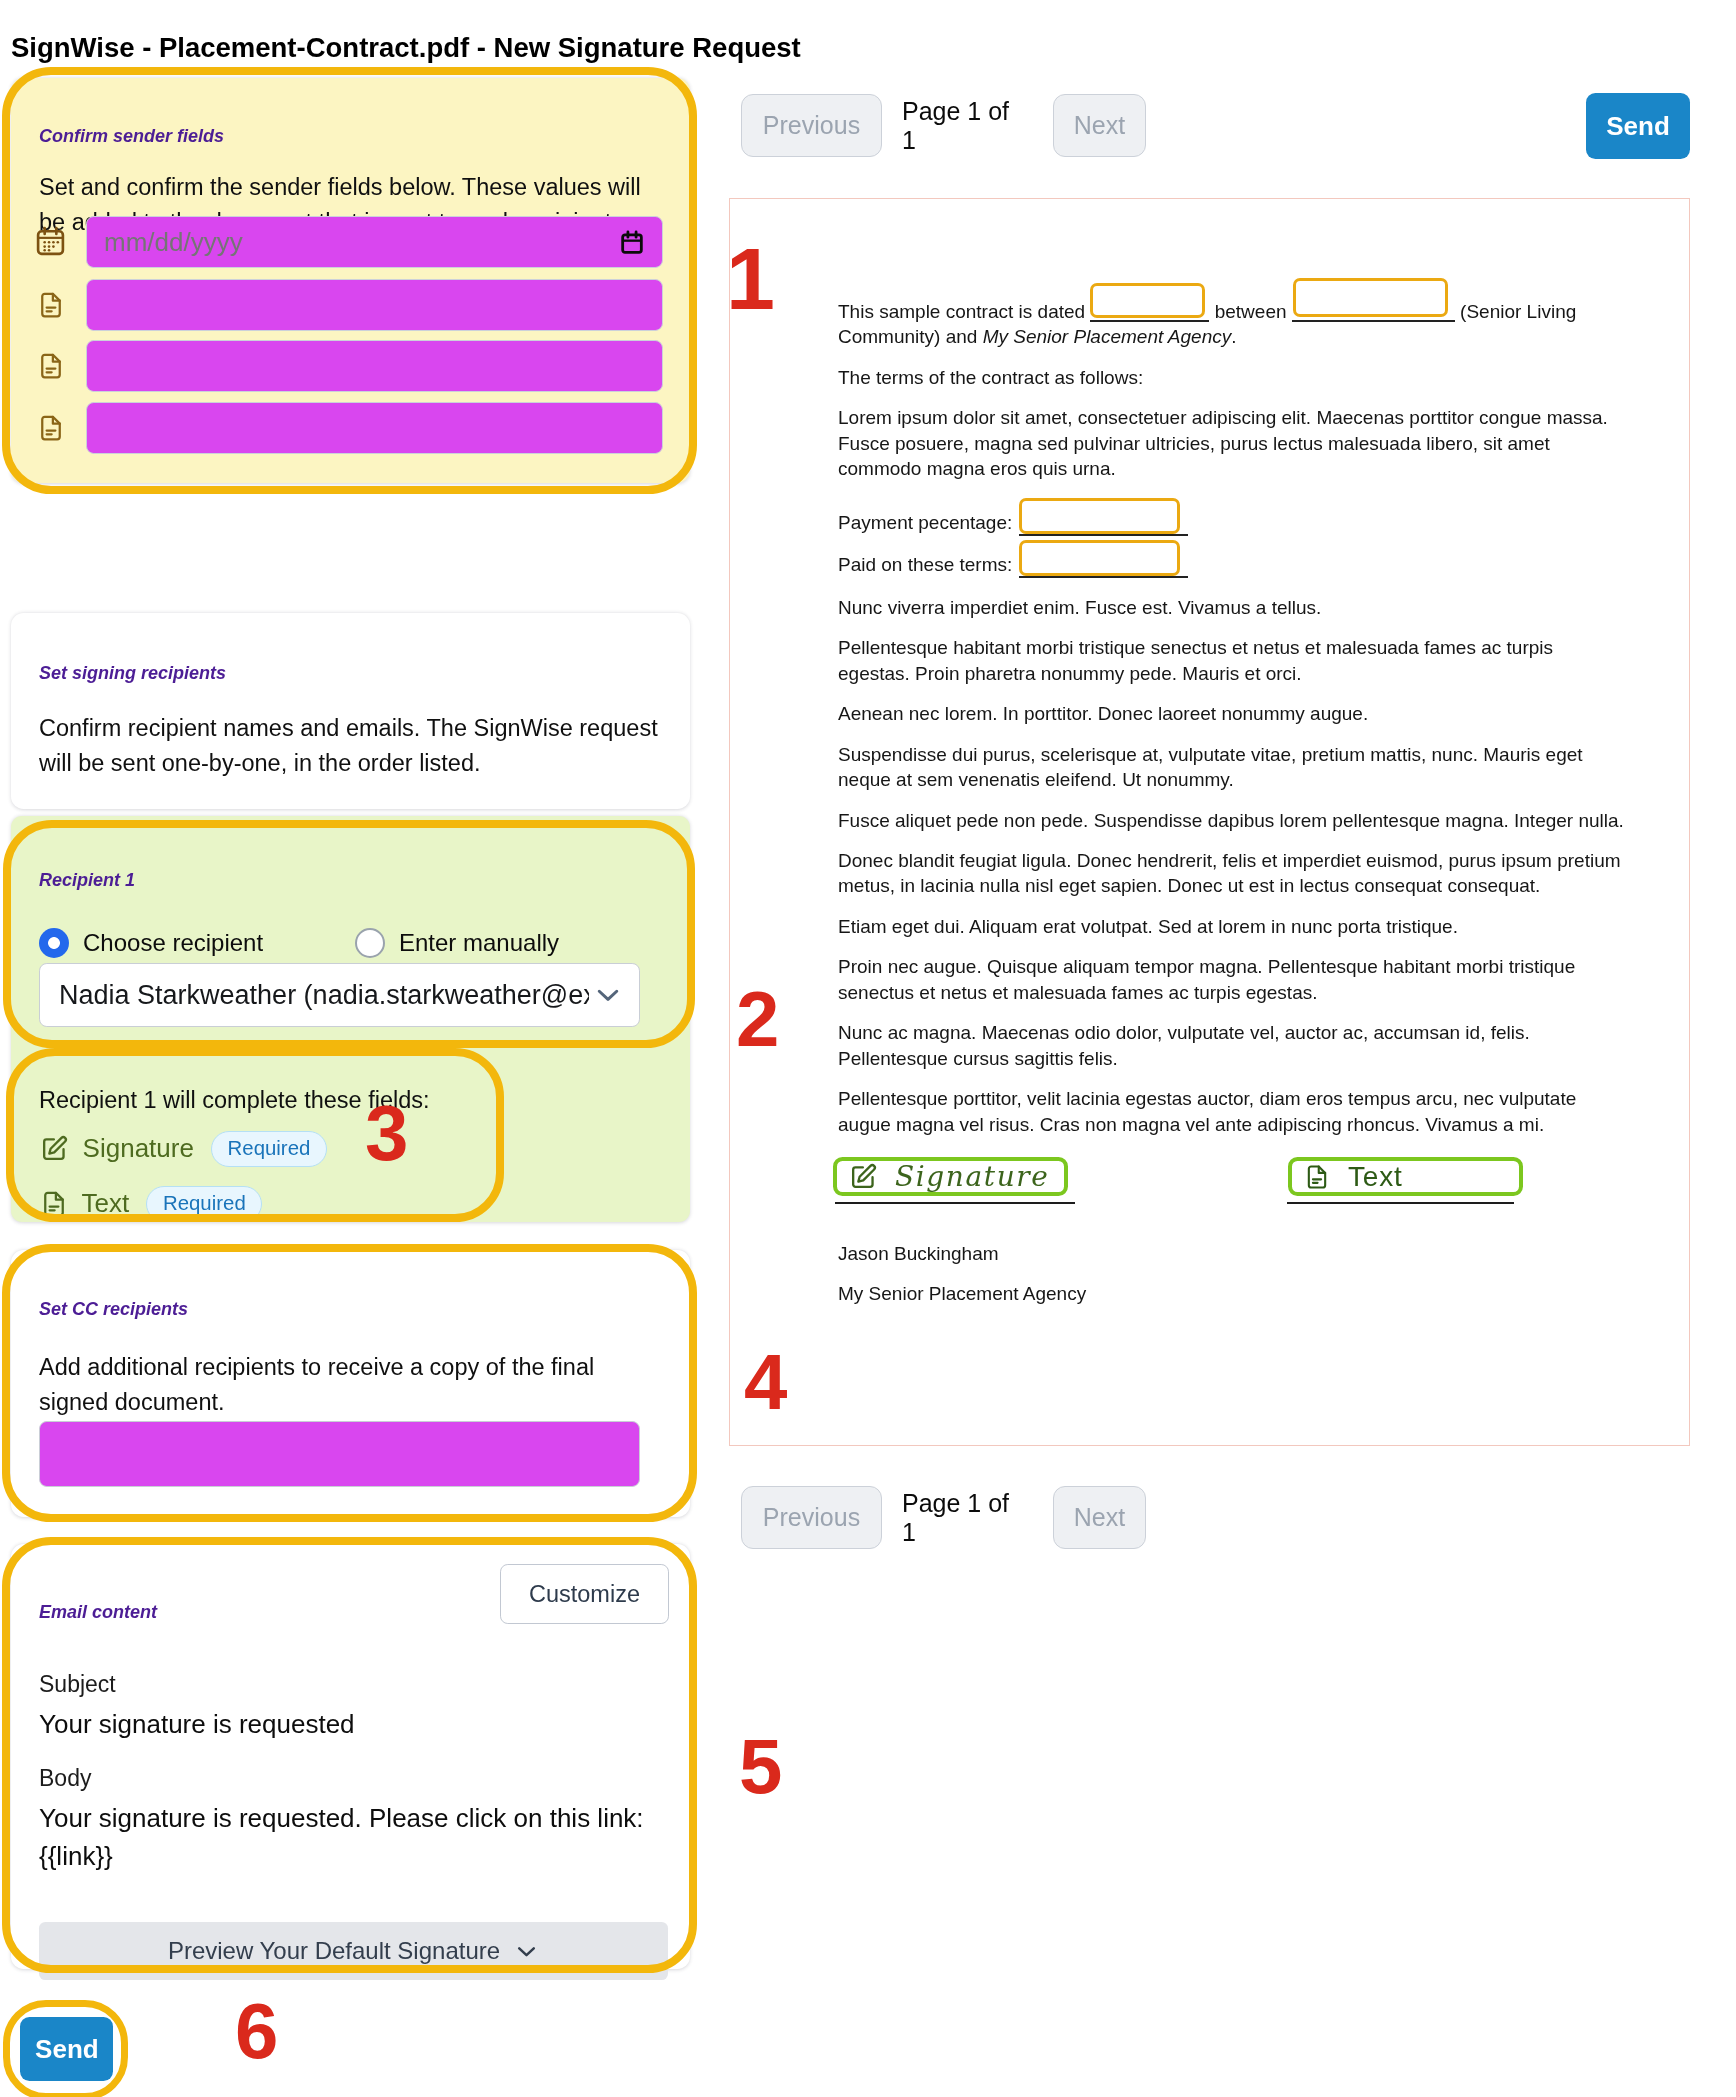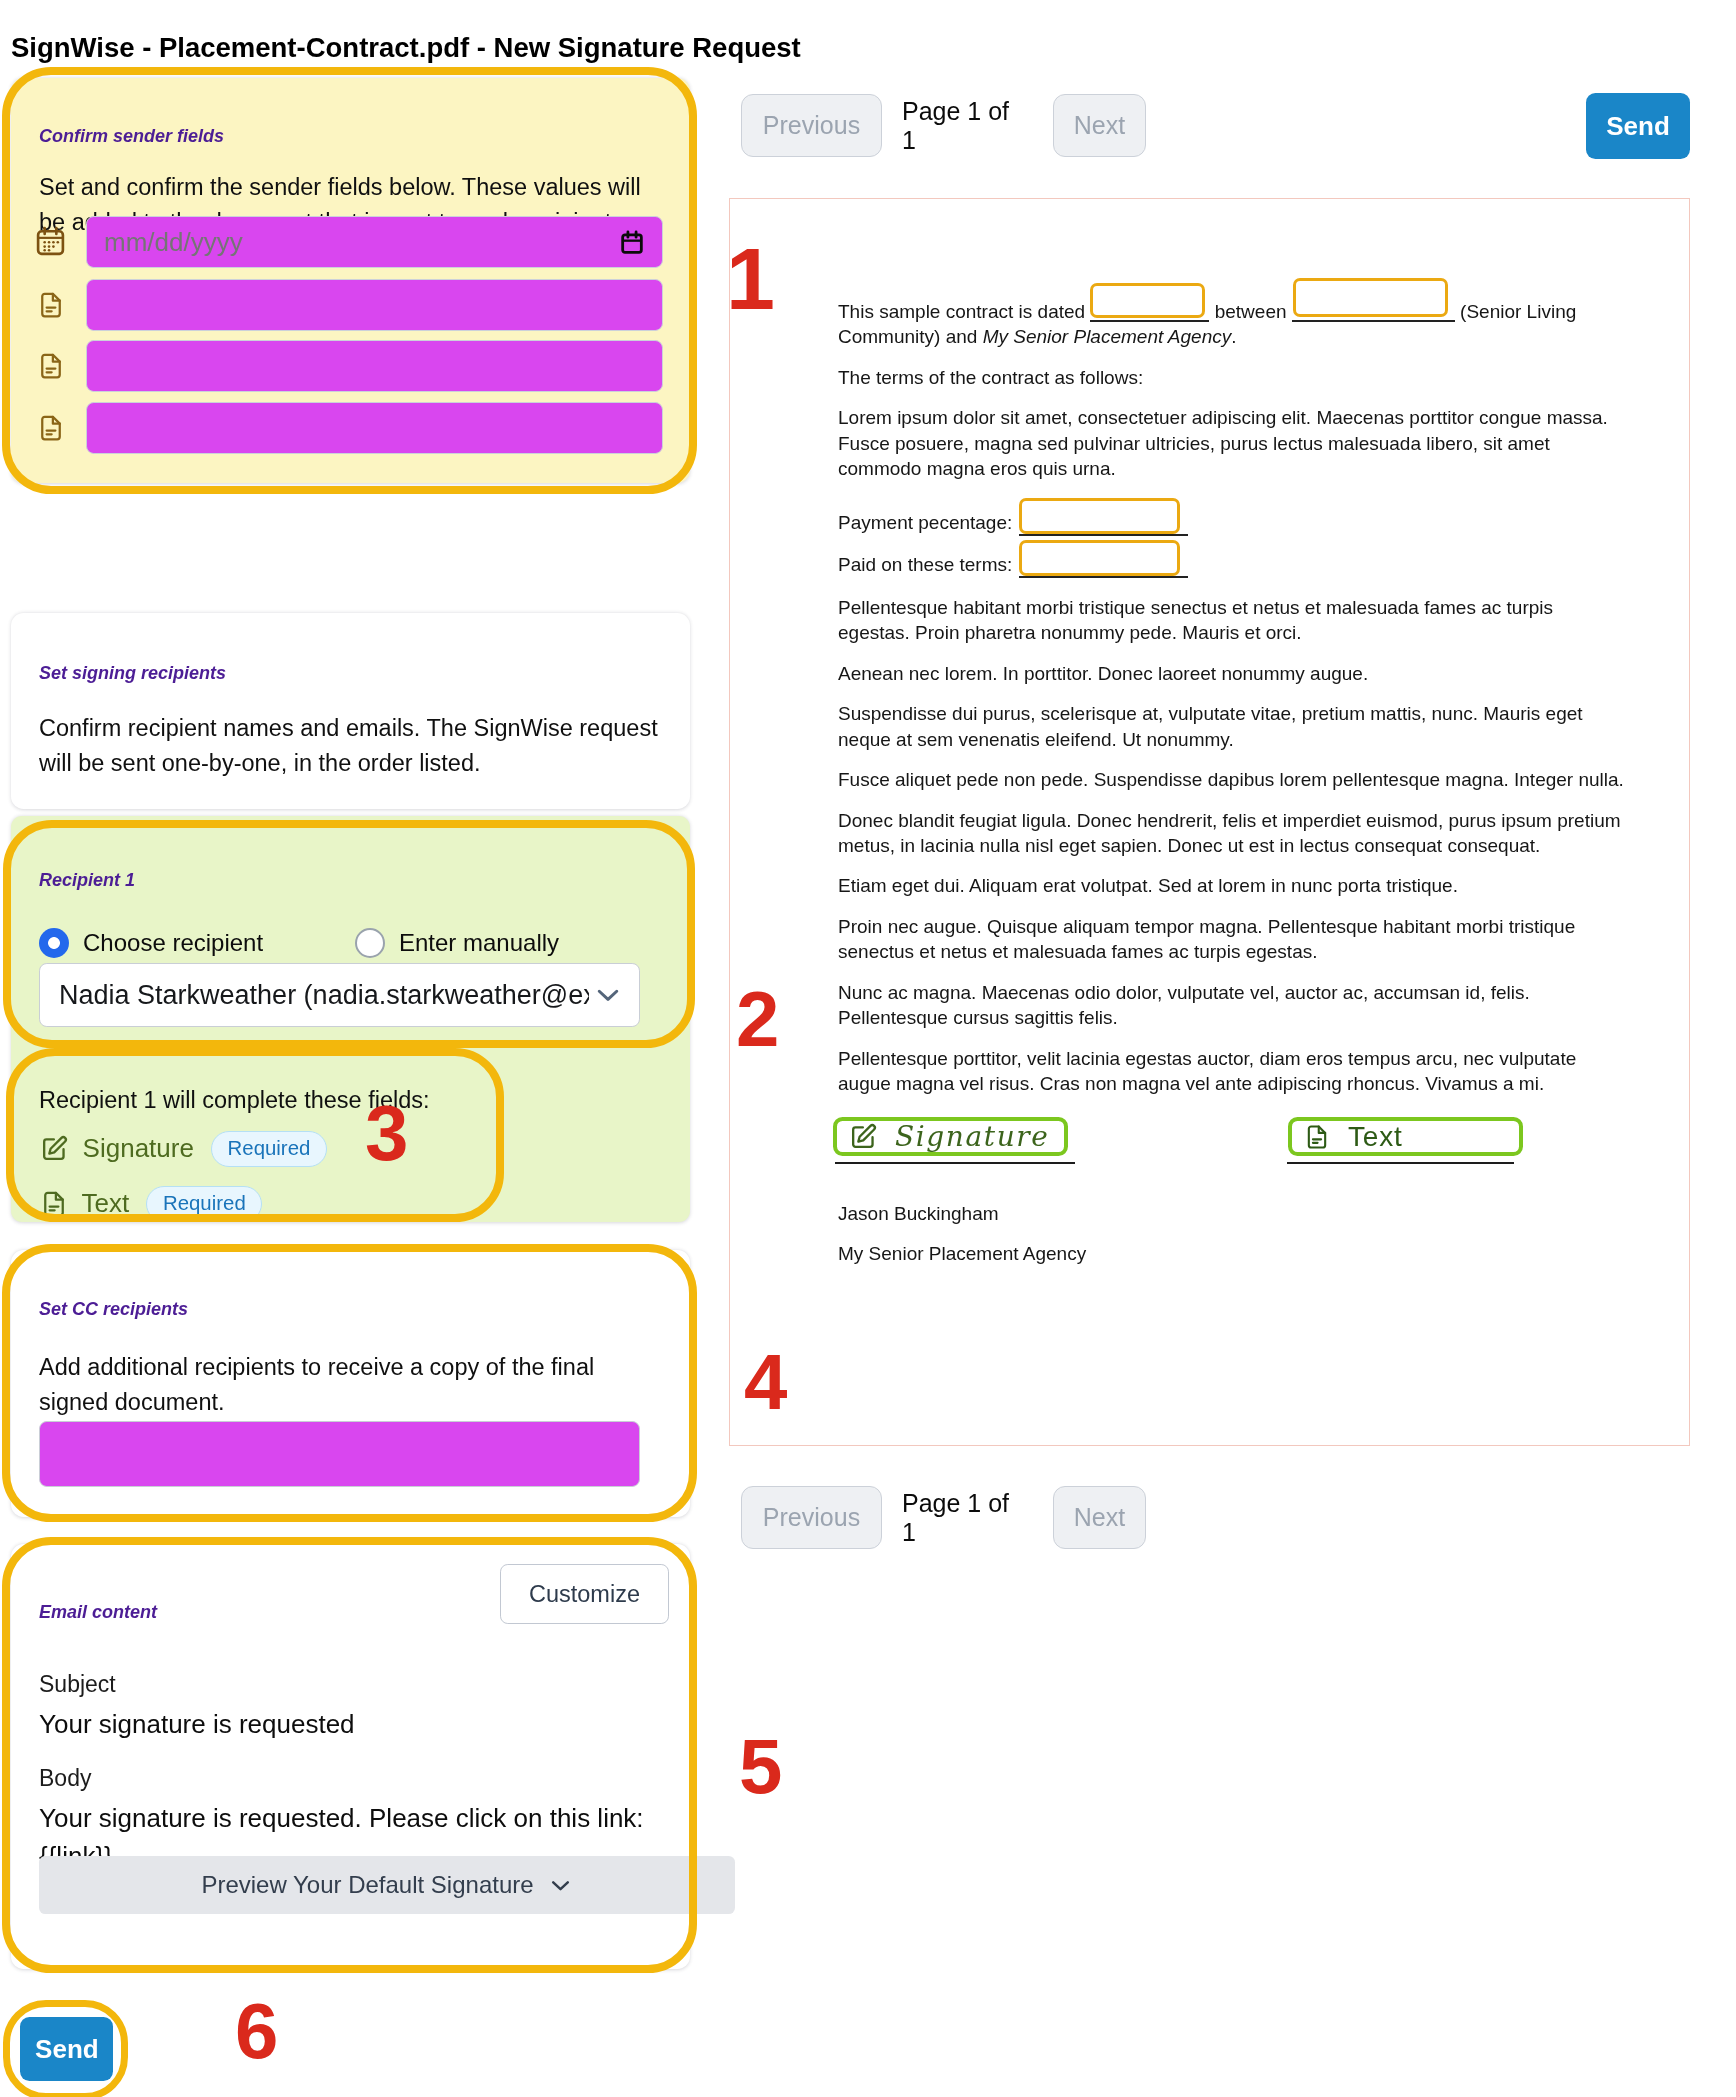--- a/index.html
+++ b/index.html
@@ -191,21 +191,21 @@
 <div class="abs" style="left:39px;top:1578px;">
   <h2>Email content</h2>
 </div>
 <button class="minibtn" style="left:500px;top:1564px;width:169px;height:60px;">Customize</button>
 
 <div class="abs sublabel" style="left:39px;top:1647px;">Subject</div>
 <div class="abs subvalue" style="left:39px;top:1682px;">Your signature is requested</div>
 <div class="abs sublabel" style="left:39px;top:1741px;">Body</div>
 <div class="abs subvalue" style="left:39px;top:1776px;width:612px;">Your signature is requested. Please click on this link: {{link}}</div>
 
-<button class="greybtn" style="left:39px;top:1856px;width:696px;height:58px;">
+<button class="greybtn" style="left:39px;top:1922px;width:629px;height:58px;">
   <span>Preview Your Default Signature</span>
   <svg style="width:25px;height:25px;color:#333e4d;" viewBox="0 0 32 32" width="25" height="25">
       <use href="#i-chev"></use>
     </svg>
 </button>
 <div class="ring" style="left:1.6px;top:1537px;width:679px;height:420px;"></div>
 
 <button class="btn-send" style="left:20.4px;top:2017px;width:93px;height:64px;">Send</button>
 <div class="ring" style="left:3.1px;top:2000px;width:111px;height:86px;border-width:7.8px;border-radius:43px;"></div>
 
@@ -237,20 +237,21 @@
           <span class="obox" style="left:0;bottom:0;width:161px;height:36px;"></span>
         </span>
     </div>
     <div class="payrow" style="margin-bottom:17px;">
       <span class="lbl">Paid on these terms:</span>
       <span class="blank" style="width:169px;margin-left:6.3px;">
           <span class="obox" style="left:0;bottom:0;width:161px;height:36px;"></span>
         </span>
     </div>
 
+    <p>Nunc viverra imperdiet enim. Fusce est. Vivamus a tellus.</p>
     <p>Pellentesque habitant morbi tristique senectus et netus et malesuada fames ac turpis egestas. Proin pharetra nonummy pede. Mauris et orci.</p>
     <p>Aenean nec lorem. In porttitor. Donec laoreet nonummy augue.</p>
     <p>Suspendisse dui purus, scelerisque at, vulputate vitae, pretium mattis, nunc. Mauris eget neque at sem venenatis eleifend. Ut nonummy.</p>
     <p>Fusce aliquet pede non pede. Suspendisse dapibus lorem pellentesque magna. Integer nulla.</p>
     <p>Donec blandit feugiat ligula. Donec hendrerit, felis et imperdiet euismod, purus ipsum pretium metus, in lacinia nulla nisl eget sapien. Donec ut est in lectus consequat consequat.</p>
     <p>Etiam eget dui. Aliquam erat volutpat. Sed at lorem in nunc porta tristique.</p>
     <p>Proin nec augue. Quisque aliquam tempor magna. Pellentesque habitant morbi tristique senectus et netus et malesuada fames ac turpis egestas.</p>
     <p>Nunc ac magna. Maecenas odio dolor, vulputate vel, auctor ac, accumsan id, felis. Pellentesque cursus sagittis felis.</p>
     <p>Pellentesque porttitor, velit lacinia egestas auctor, diam eros tempus arcu, nec vulputate augue magna vel risus. Cras non magna vel ante adipiscing rhoncus. Vivamus a mi.</p>
 

